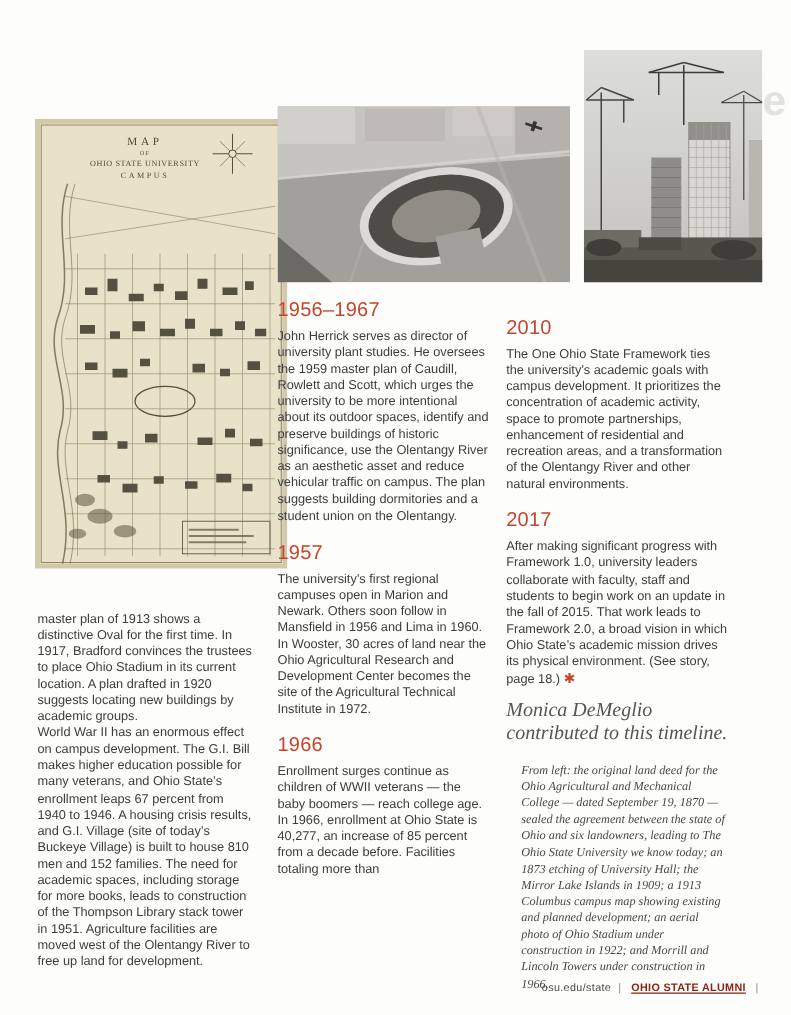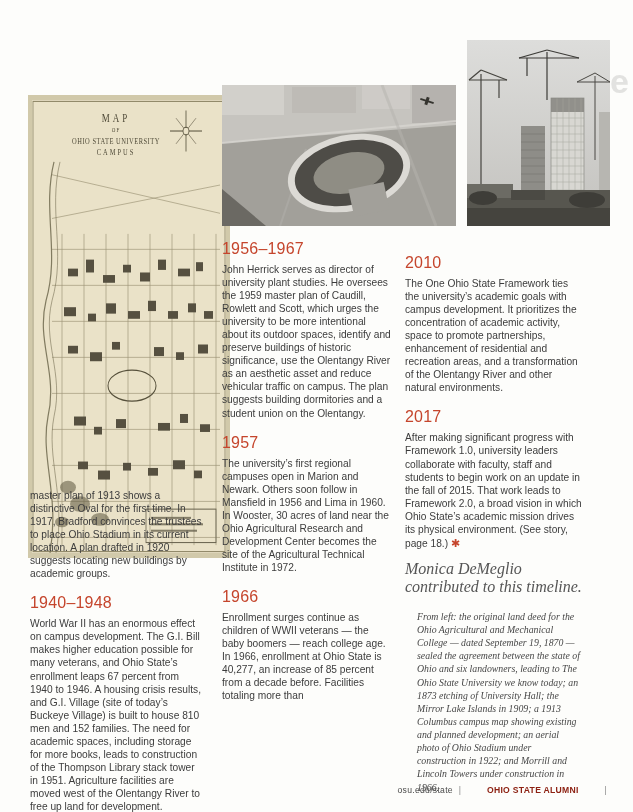--- a/index.html
+++ b/index.html
@@ -9,21 +9,21 @@
     background:#fdfdfb; overflow:hidden;
     font-family:"Liberation Sans", sans-serif;
   }
   .watermark {
     position:absolute; top:62px; right:3px; z-index:1;
     font-size:34px; font-weight:bold; color:#e2e2e0; letter-spacing:1px;
     font-family:"Liberation Sans", sans-serif;
   }
   figure.fig { position:absolute; margin:0; z-index:2; overflow:hidden; }
   figure.fig svg { display:block; width:100%; height:100%; }
-  .fig-map     { left:28px;  top:95px; width:202px; height:463px; }
+  .fig-map     { left:28px;  top:95px; width:202px; height:360px; }
   .fig-stadium { left:222px; top:85px; width:234px; height:141px; }
   .fig-towers  { left:467px; top:40px; width:143px; height:186px; }
 
   .col { position:absolute; z-index:3; }
   .col-left   { left:30px;  top:461px; width:172px;margin-top:28px; }
   .col-middle { left:222px; top:240px; width:170px; }
   .col-right  { left:405px; top:240px; width:177px; }
 
   .body {
     font-size:10.2px; line-height:1.28; color:#3c3c3c; margin:0;
@@ -42,21 +42,21 @@
   }
   .caption {
     font-family:"Liberation Serif", serif; font-style:italic;
     font-size:9.8px; line-height:1.34; color:#474747;
     margin:14px 0 0 0; padding-left:12px;
   }
   .footer {
     position:absolute; right:23px; bottom:17px; z-index:3;
     font-size:8.6px; color:#4a4a4a; letter-spacing:.3px;
   }
-  .footer .brand { color:var(--footer-red, #8d2213); font-weight:700; margin:0 20px; }
+  .footer .brand { color:var(--footer-red, #8d2213); font-weight:700; margin:0 2px;text-decoration:underline; }
   .footer .sep { color:#8a8a8a; margin:0 3px; }
 </style>
 </head>
 <body>
 
 <div class="page">
 
   <div class="watermark">es, one</div>
 
   <figure class="fig fig-map">
@@ -252,21 +252,20 @@
         <ellipse cx="16" cy="158" rx="14" ry="7" fill="#3e3d38"></ellipse>
         <ellipse cx="120" cy="160" rx="18" ry="8" fill="#3e3d38"></ellipse>
         <rect x="0" y="168" width="143" height="18" fill="#45443e"></rect>
       </g>
     </svg>
   </figure>
 
   <div class="col col-left">
     <p class="body">master plan of 1913 shows a distinctive Oval for the first time. In 1917, Bradford convinces the trustees to place Ohio Stadium in its current location. A plan drafted in 1920 suggests locating new buildings by academic groups.</p>
     <section>
-      <h3 class="era">1940–1948</h3>
       <p class="body">World War II has an enormous effect on campus development. The G.I. Bill makes higher education possible for many veterans, and Ohio State’s enrollment leaps 67 percent from 1940 to 1946. A housing crisis results, and G.I. Village (site of today’s Buckeye Village) is built to house 810 men and 152 families. The need for academic spaces, including storage for more books, leads to construction of the Thompson Library stack tower in 1951. Agriculture facilities are moved west of the Olentangy River to free up land for development.</p>
     </section>
   </div>
 
   <div class="col col-middle">
     <section>
       <h3 class="era">1956–1967</h3>
       <p class="body">John Herrick serves as director of university plant studies. He oversees the 1959 master plan of Caudill, Rowlett and Scott, which urges the university to be more intentional about its outdoor spaces, identify and preserve buildings of historic significance, use the Olentangy River as an aesthetic asset and reduce vehicular traffic on campus. The plan suggests building dormitories and a student union on the Olentangy.</p>
     </section>
     <section>

